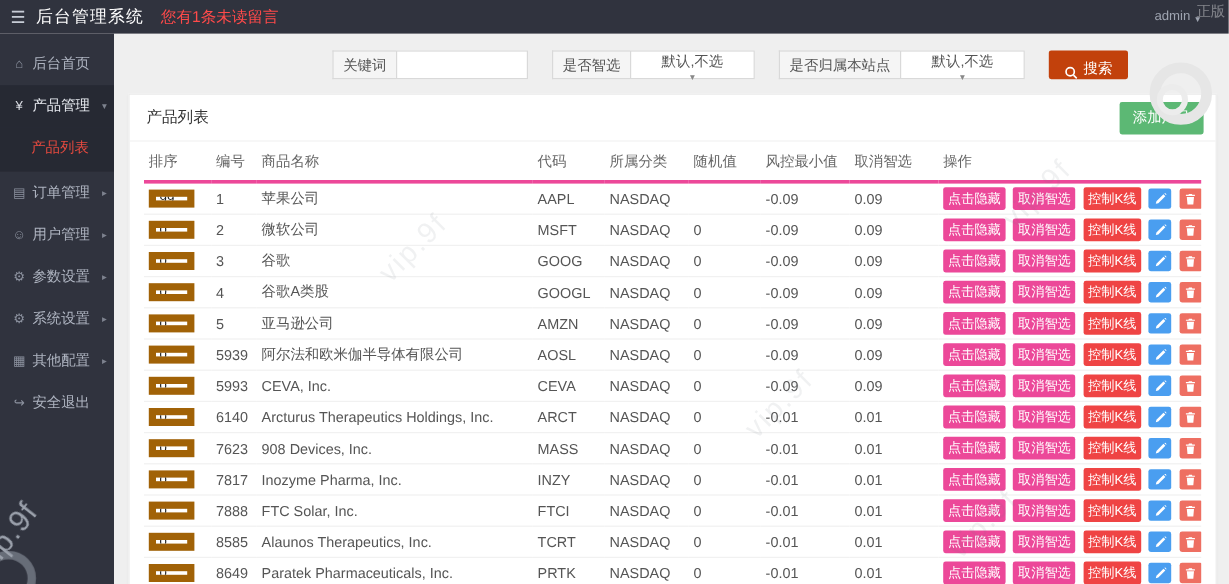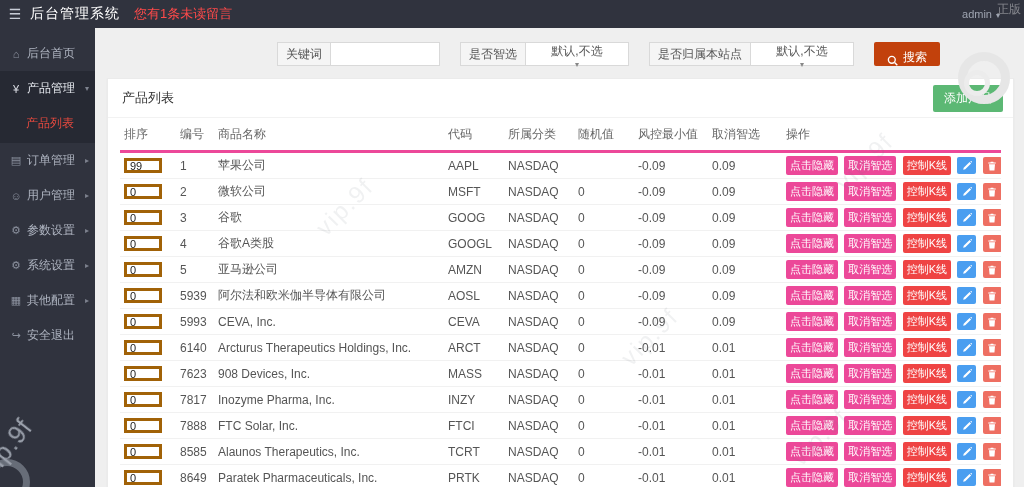--- a/index.html
+++ b/index.html
@@ -39,21 +39,21 @@
   .search-btn{height:24px;background:#c2410c;color:#fff;border:none;display:flex;align-items:flex-end;gap:5px;padding:0 13px;cursor:pointer;border-radius:2px;font:inherit;}
 
   
   .card{background:#fff;margin:12px 10px 0 12px;position:relative;height:440px;border:1px solid #ebebeb;box-shadow:0 1px 2px rgba(0,0,0,.04);}
   .card-header{padding:10px 14px;color:#333;font-size:13px;border-bottom:1px solid #f2f2f2;}
   .add-btn{position:absolute;top:6px;right:10px;background:#5cb874;color:#fff;border:none;padding:5px 11px;border-radius:2px;font-size:12px;cursor:pointer;font-family:inherit;}
   .table-wrap{padding:0 12px;}
   table{width:100%;border-collapse:collapse;table-layout:fixed;}
   th{font-weight:normal;color:#666;text-align:left;padding:8px 4px 7px 4px;border-bottom:3px solid #ec4899;font-size:12px;white-space:nowrap;}
   td{padding:3px 4px;border-bottom:1px solid #f1f1f1;color:#555;font-size:12px;height:24px;white-space:nowrap;overflow:hidden;}
-  .sort-input{width:38px;height:15px;border:3px solid #a16207;font-size:11px;padding:0 3px;font-family:inherit;background:#fff;color:#222;}
+  .sort-input{width:38px;height:15px;border:6px solid #a16207;font-size:11px;padding:0 3px;font-family:inherit;background:#fff;color:#222;}
   .btn{border:none;border-radius:2px;color:#fff;font-size:11px;padding:2px 4px;margin-right:3px;cursor:pointer;font-family:inherit;vertical-align:middle;}
   .btn-salmon{background:#ec4899;}
   .btn-teal{background:#ef4444;}
   .btn-blue{background:#4a9ef0;}
   .btn-red{background:#ee6f62;}
   .icon-btn{width:19px;height:17px;display:inline-flex;align-items:center;justify-content:center;padding:0;}
 
   
   .logo-ring{position:absolute;top:24px;right:14px;width:52px;height:52px;border:9px solid #e6e6e6;border-radius:50%;pointer-events:none;z-index:3;}
   .logo-ring::after{content:"";position:absolute;left:-3px;top:9px;width:16px;height:16px;border:5px solid #ececec;border-radius:50%;}

